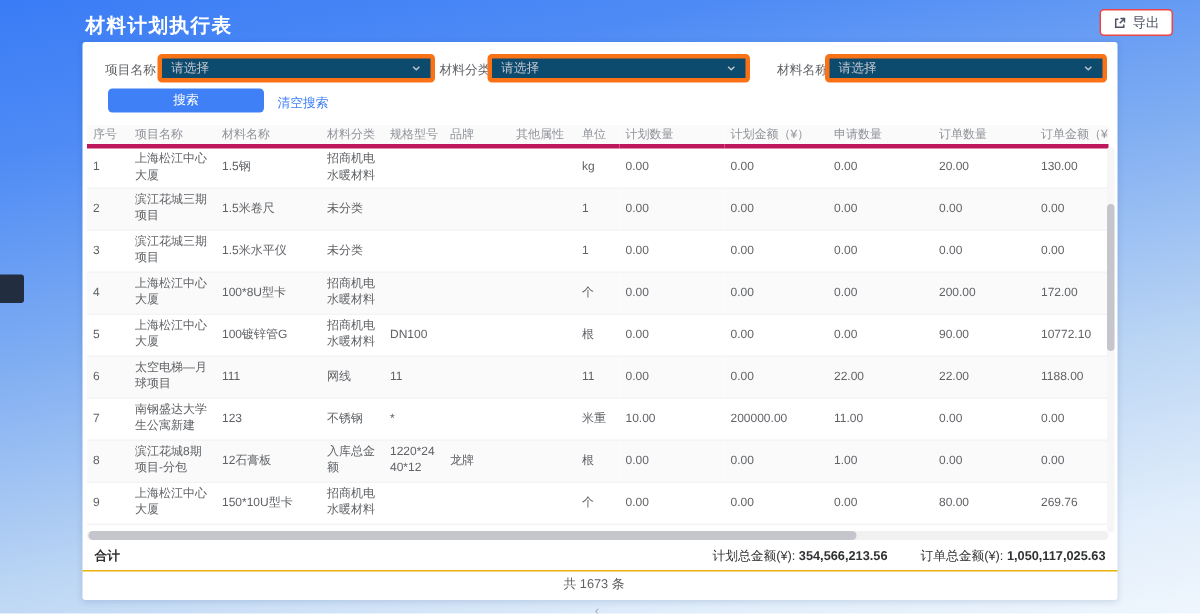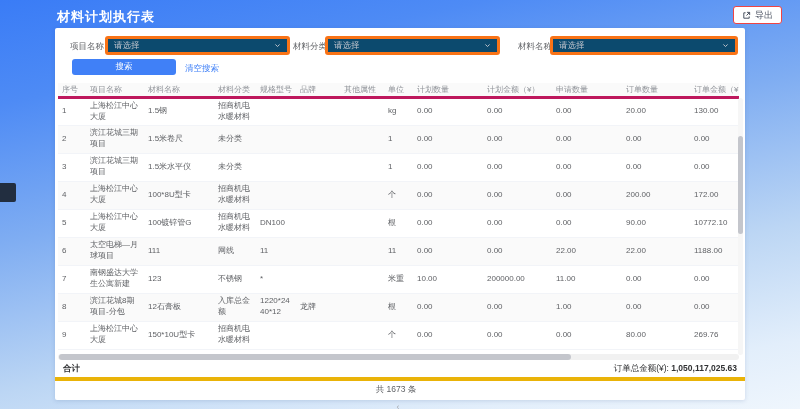--- a/index.html
+++ b/index.html
@@ -40,21 +40,21 @@
        word-break:break-all; line-height:1.35; overflow:hidden; }
   tr.stripe td { background:#fafafa; }
 
   
   .h-scroll { position:absolute; left:3px; top:326px; width:681px; height:6px; background:#f1f1f1; border-radius:3px; }
   .h-thumb { position:absolute; left:1px; top:0; width:512px; height:6px; background:#c4c6cc; border-radius:3px; cursor:grab; }
   .v-scroll { position:absolute; left:683px; top:70px; width:5px; height:257px; background:#f6f6f6; border-radius:3px; }
   .v-thumb { position:absolute; left:0; top:38px; width:5px; height:98px; background:#c4c6cc; border-radius:3px; cursor:grab; }
 
   
-  .summary { position:absolute; left:0; top:333px; width:690px; height:20px; border-bottom:4px solid #eab308;
+  .summary { position:absolute; left:0; top:333px; width:690px; height:20px; border-bottom:1px solid #eab308;
     display:flex; align-items:center; font-size:8.5px; color:#303133; }
   .sum-label { margin-left:8px; font-weight:bold; }
   .sum-items { margin-left:auto; margin-right:8px; display:flex; gap:22px; }
   .sum-items b { font-weight:bold; }
 
   
   .pager { position:absolute; left:0; top:356px; width:686px; display:flex; align-items:center; justify-content:center;
     gap:6px; font-size:8.5px; color:#606266;flex-direction:column; }
   .pg-total { margin-right:4px; }
   .pg-arrow { color:#a8abb2; cursor:pointer; padding:0 2px; font-size:9px; }
@@ -284,20 +284,21 @@
   <div class="h-scroll">
       <div class="h-thumb"></div>
     </div>
   <div class="v-scroll">
       <div class="v-thumb"></div>
     </div>
 
   <div class="summary">
     <span class="sum-label">合计</span>
     <span class="sum-items">
+      <span><span>计划总金额(¥):</span> <b>354,566,213.56</b></span>
       <span><span>订单总金额(¥):</span> <b>1,050,117,025.63</b></span>
     </span>
   </div>
 
   <div class="pager">
     <span class="pg-total">共 1673 条</span>
     <span class="pg-arrow">‹</span>
     <span style="display:flex;gap:6px;">
         <span class="pg-num cur">1</span>
         <span class="pg-num">2</span>

